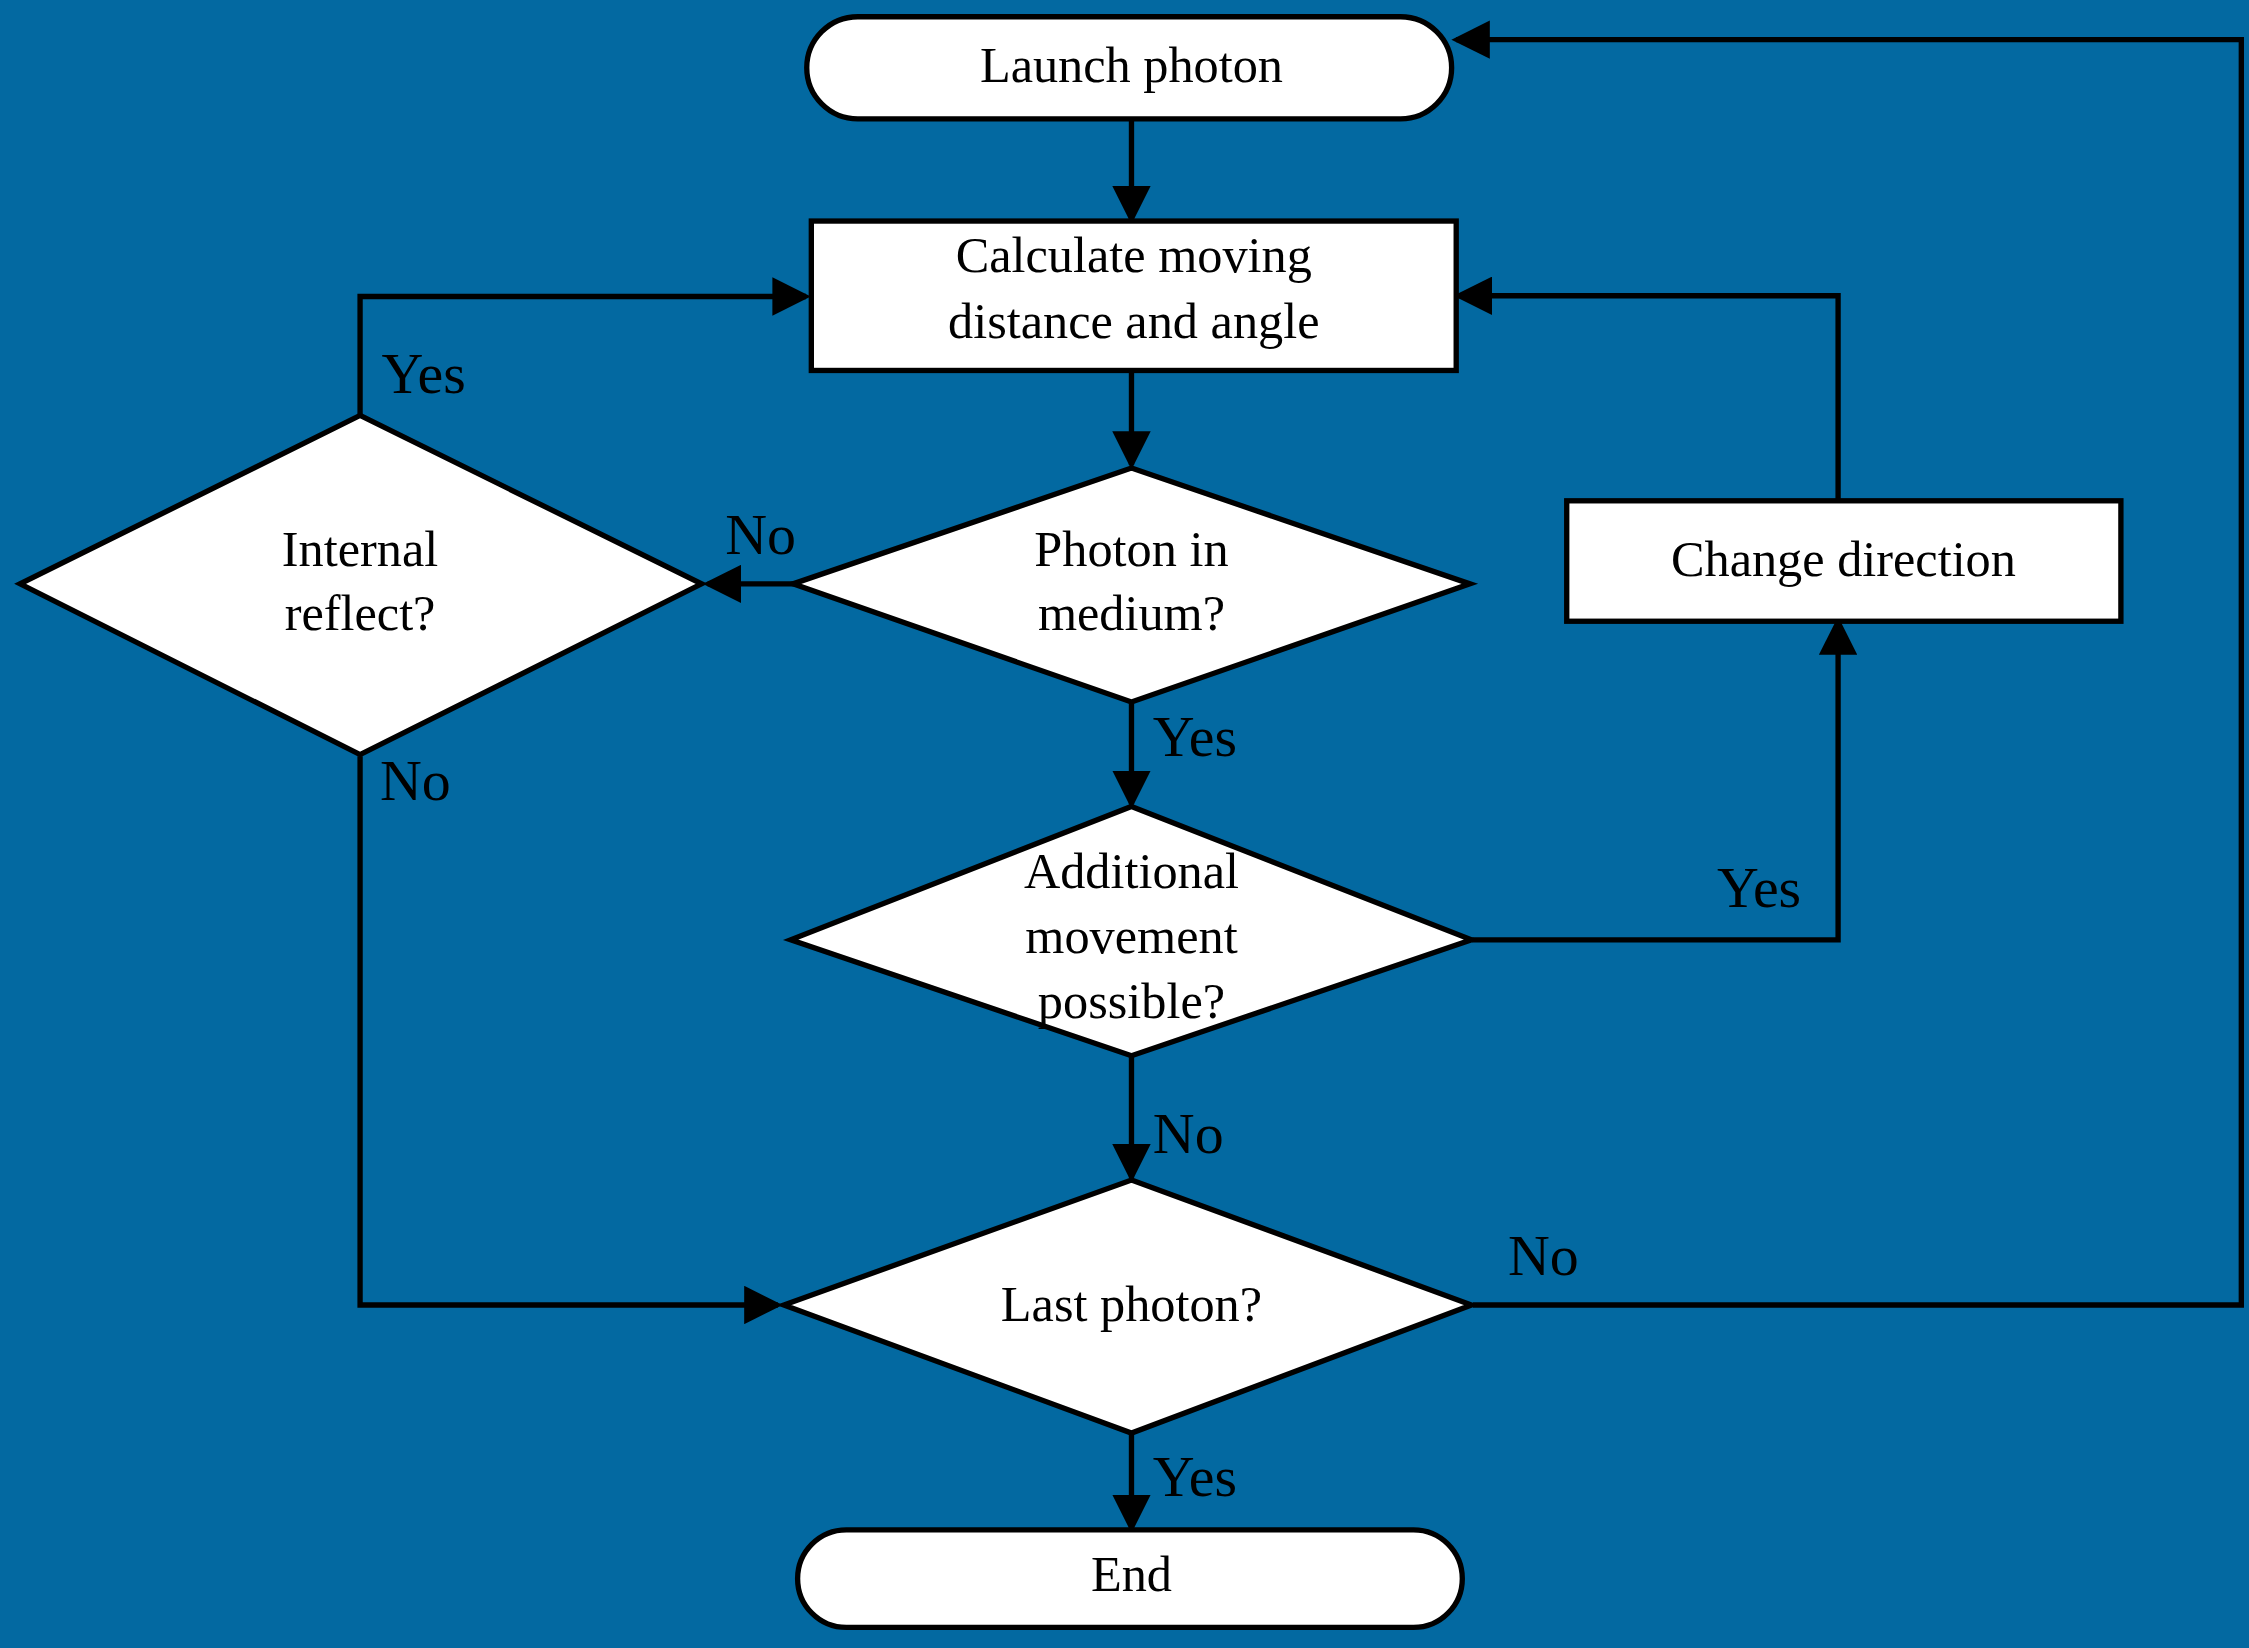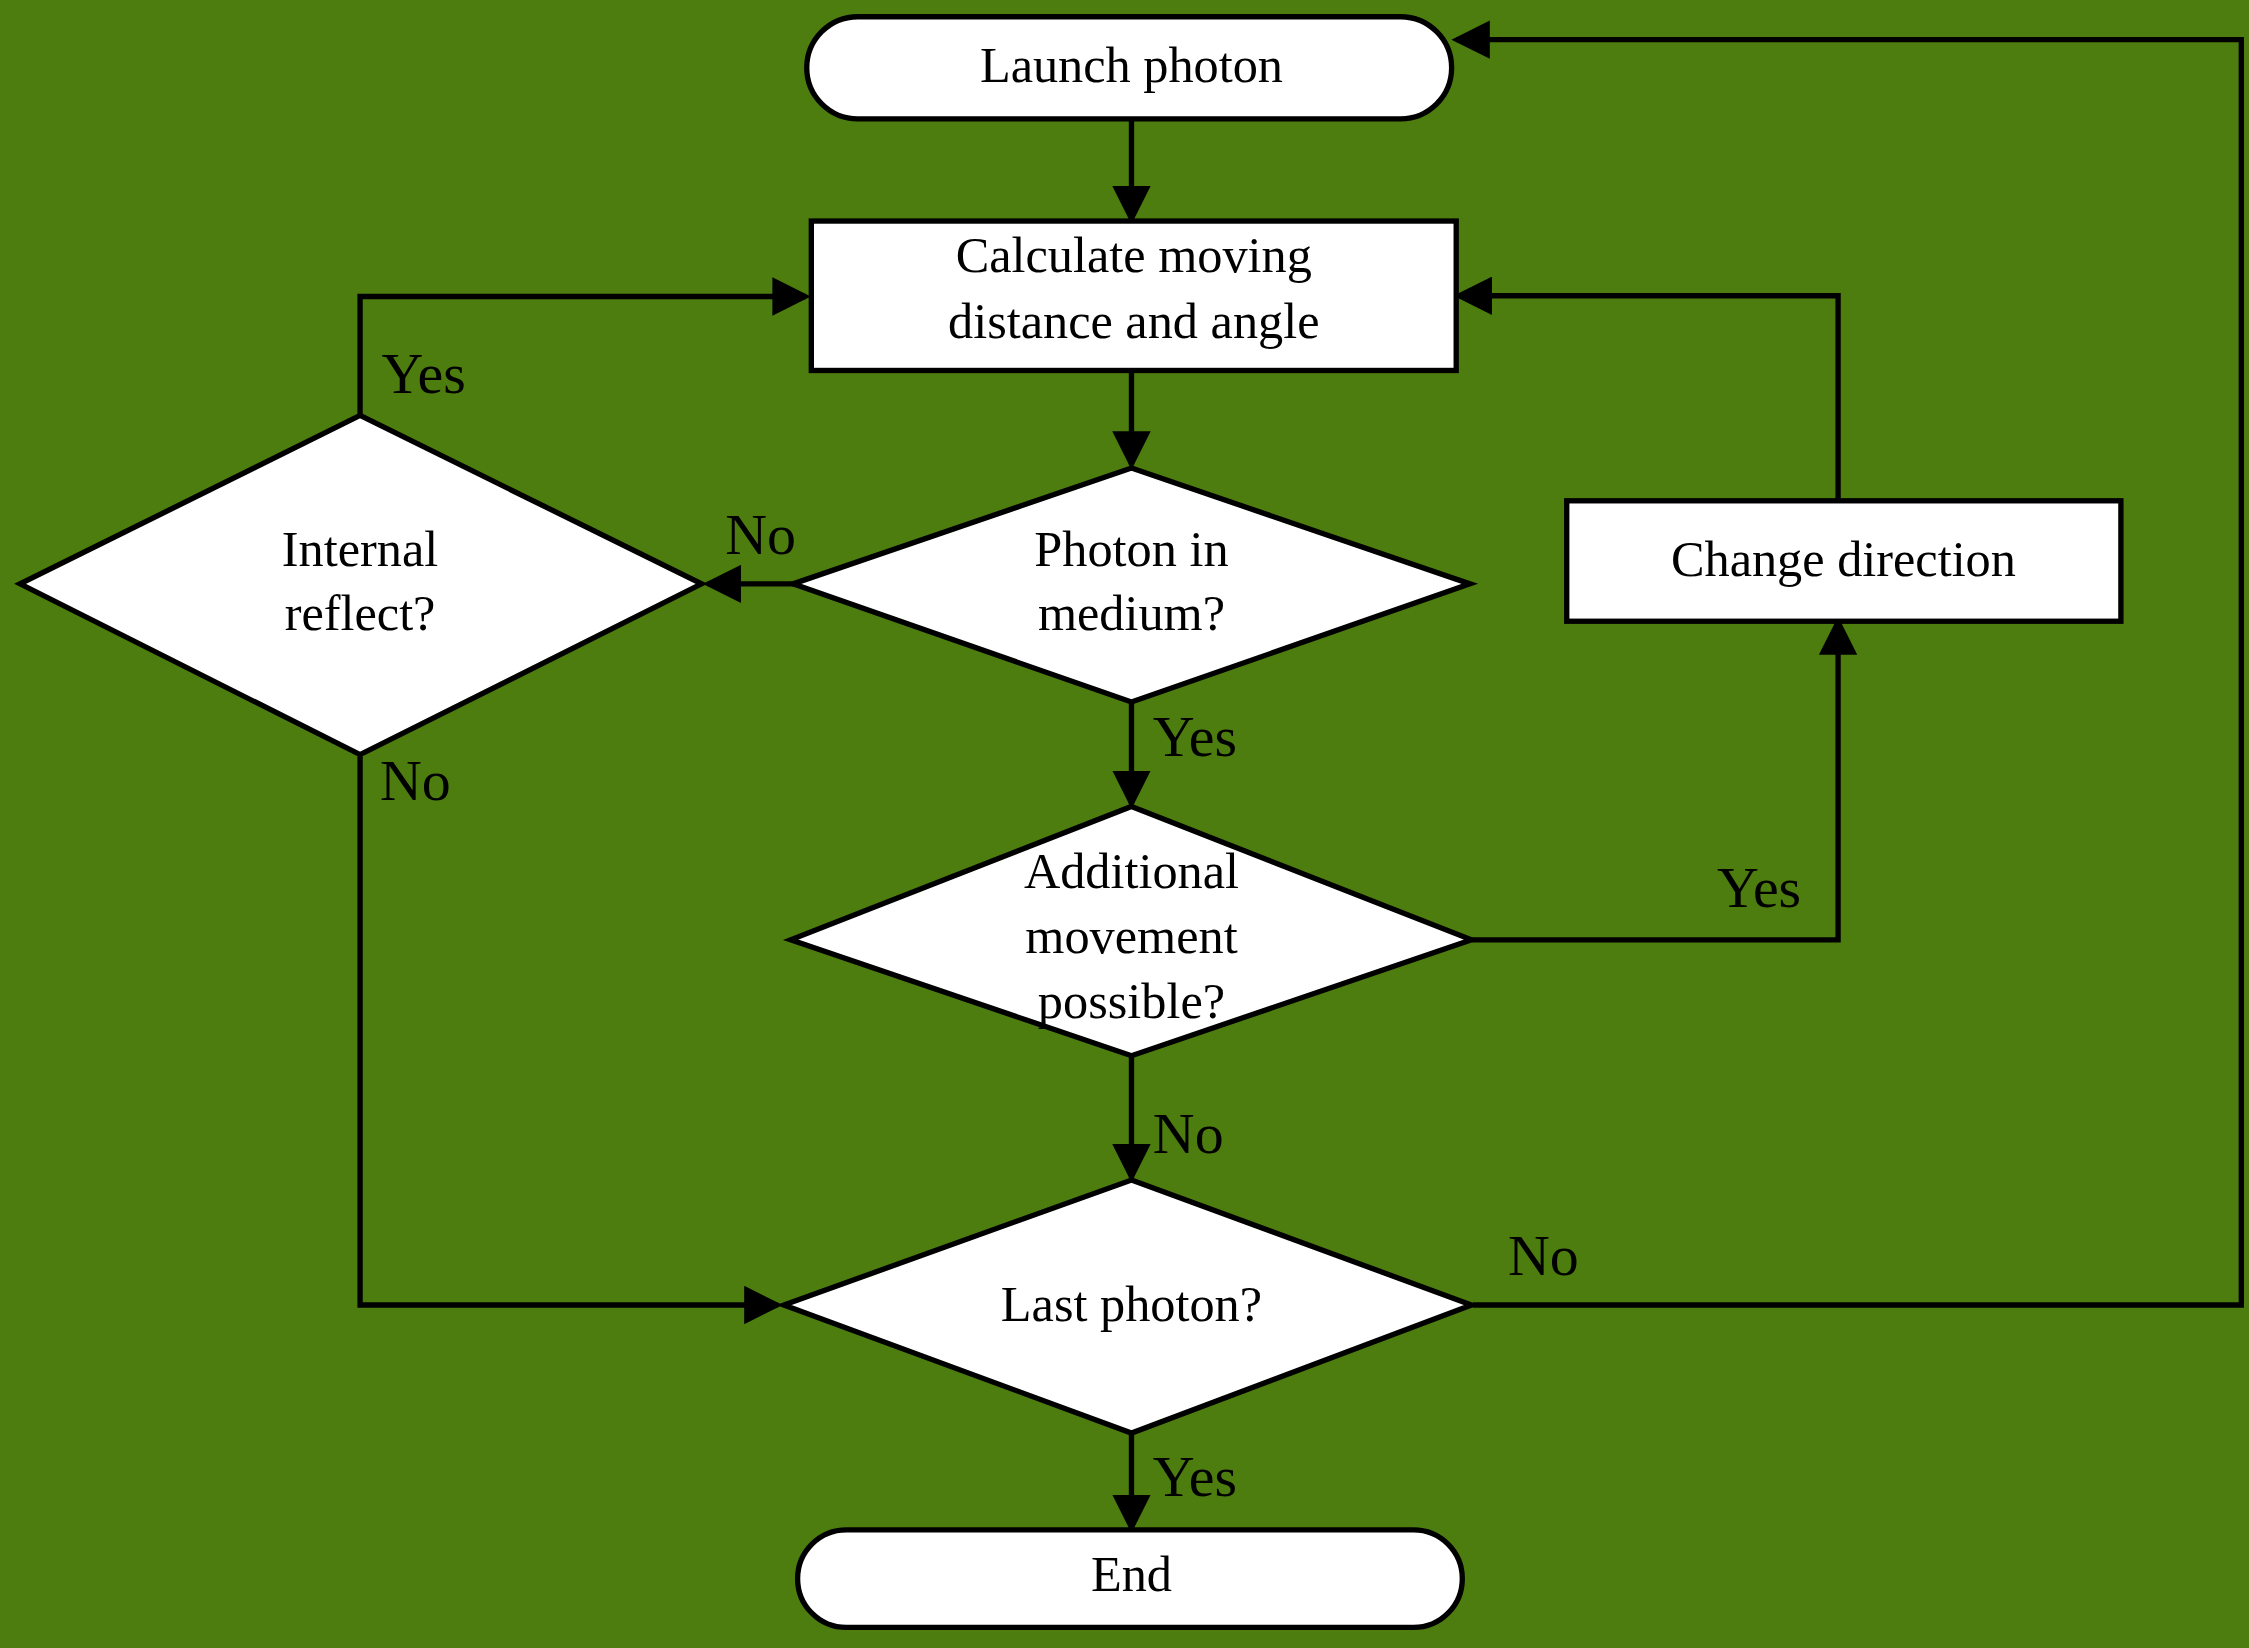--- a/index.html
+++ b/index.html
@@ -8,21 +8,21 @@
     padding: 0;
     background: #ffffff;
   }
   body {
     font-family: "Liberation Serif", "DejaVu Serif", serif;
   }
   #flow-root {
     position: relative;
     width: 2250px;
     height: 1648px;
-    background: #4d7c0f;
+    background: #0369a1;
     overflow: hidden;
   }
   #flow-svg {
     position: absolute;
     top: 0;
     left: 0;
     width: 2250px;
     height: 1648px;
   }
   .node-text {

